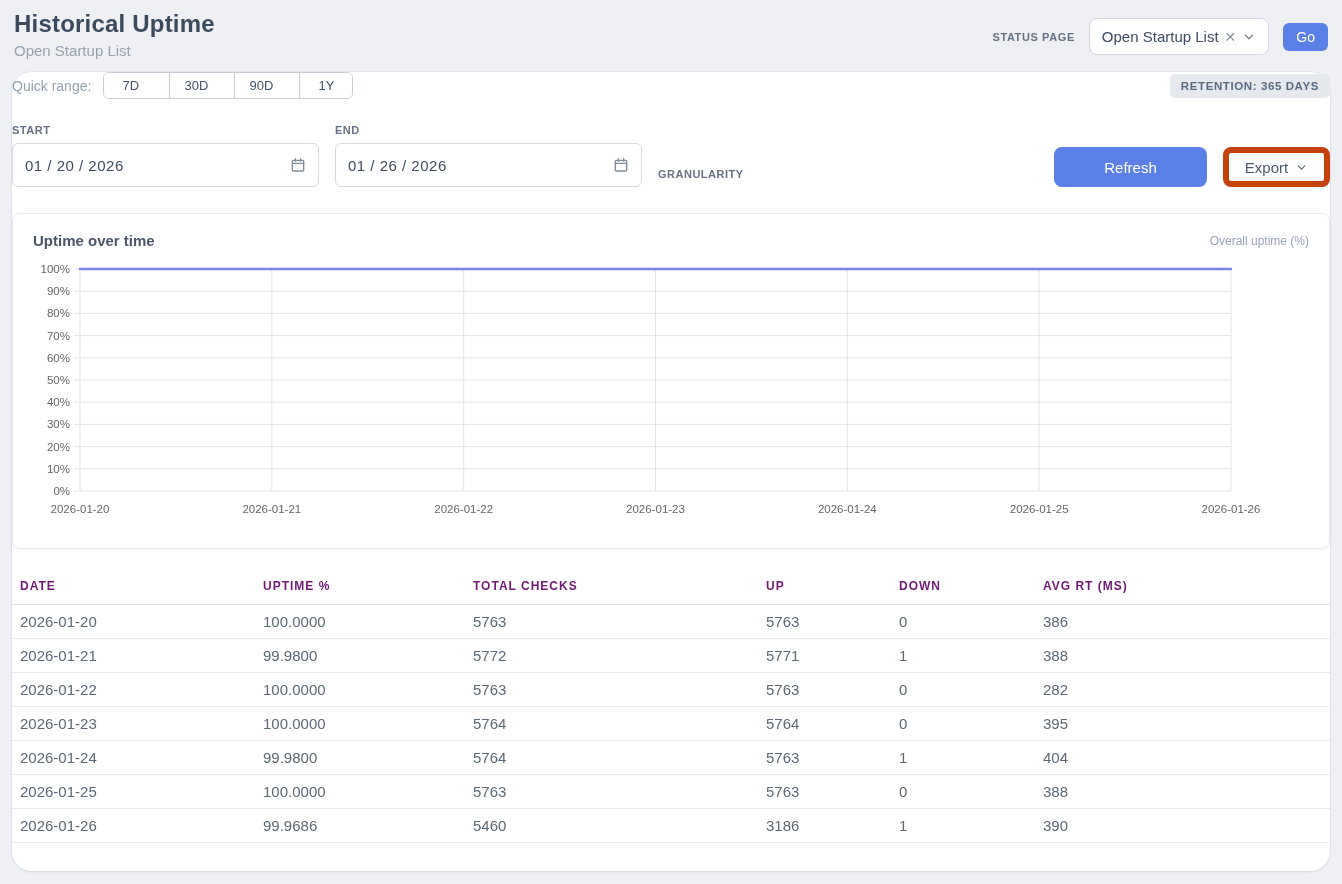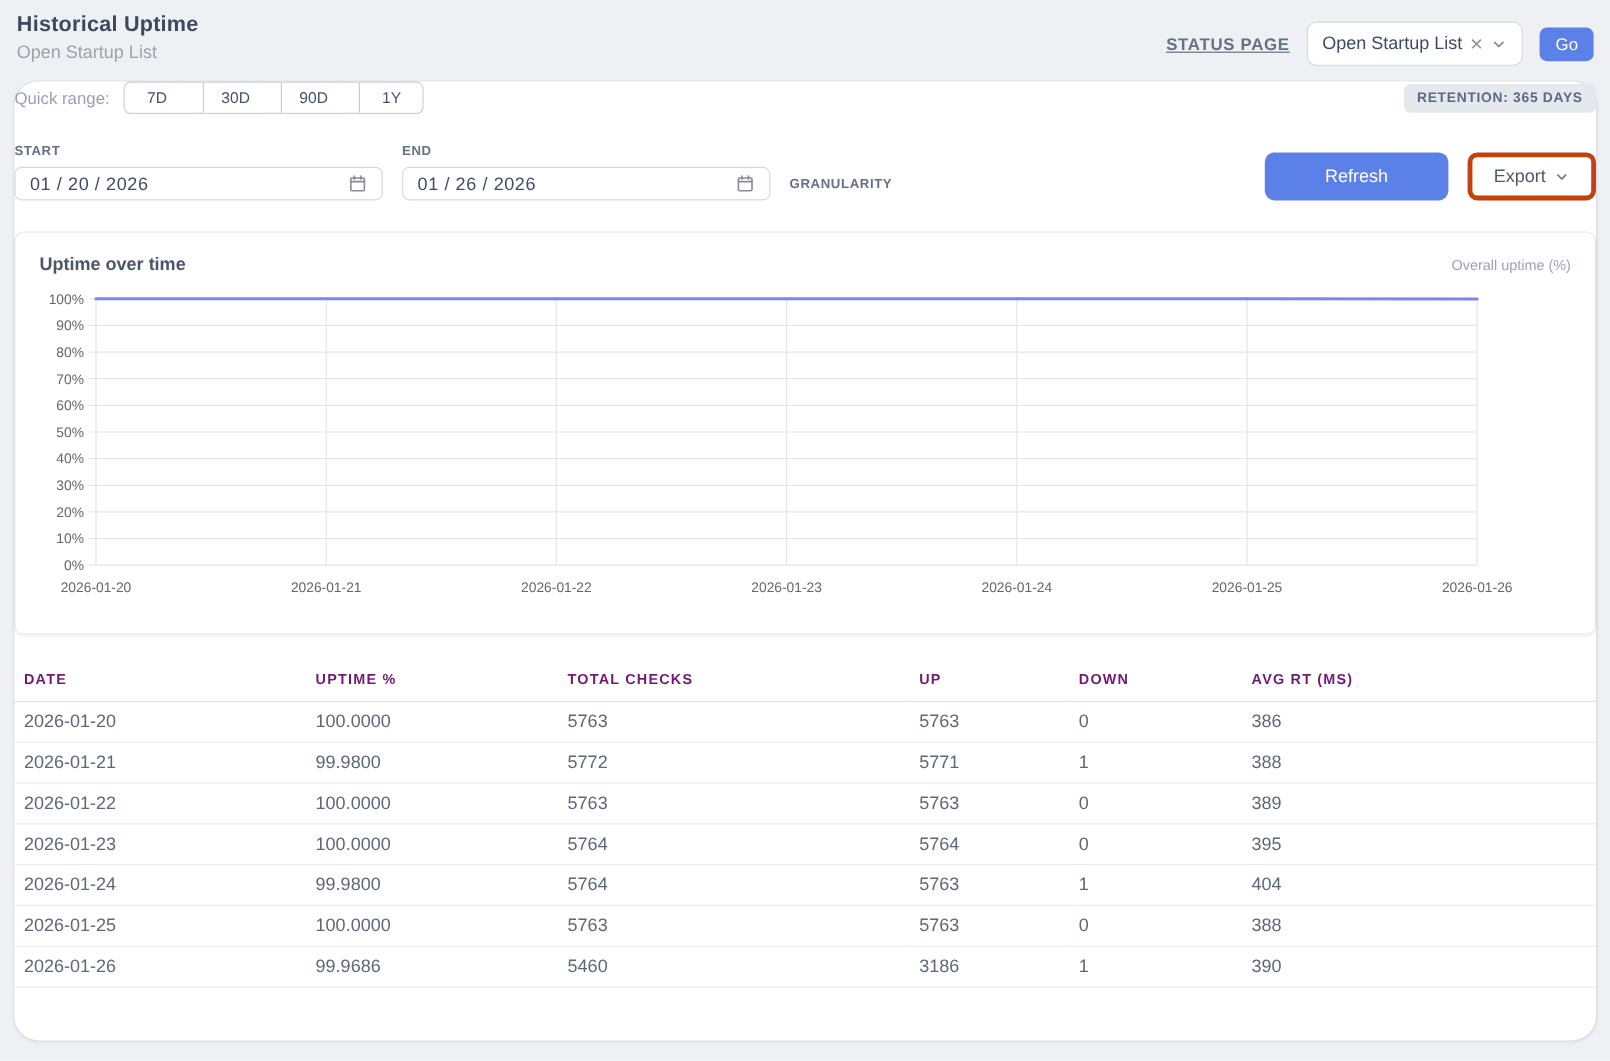--- a/index.html
+++ b/index.html
@@ -8,26 +8,26 @@
     background: #eef0f3;
     font-family: "Liberation Sans", "DejaVu Sans", sans-serif;
     color: #3c4a5e;
     overflow: hidden;
   }
   
   .page-header {
     display: flex; justify-content: space-between; align-items: flex-start;
     padding: 10px 14px 0 14px;
   }
-  .page-title { font-size: 18px; font-weight: 700; color: #3c4a5e; letter-spacing: 0.2px; }
+  .page-title { font-size: 24px; font-weight: 700; color: #3c4a5e; letter-spacing: 0.2px; }
   .page-subtitle { font-size: 15px; color: #9aa3ad; margin-top: 4px; }
   .header-right { display: flex; align-items: center; gap: 14px; margin-top: 8px; }
   .status-page-label {
-    font-size: 14px; font-weight: 700; letter-spacing: 0.6px;
-    color: #667183; text-transform: uppercase; text-decoration: underline;
+    font-size: 11px; font-weight: 700; letter-spacing: 0.6px;
+    color: #667183; text-transform: uppercase;
   }
   .status-select {
     display: flex; align-items: center; gap: 6px;
     background: #fff; border: 1px solid #d5dae1; border-radius: 8px;
     height: 37px; padding: 0 12px; min-width: 162px; cursor: pointer;
   }
   .status-select .value { font-size: 15px; color: #3e4c61; }
   .clear-x { color: #8a94a3; font-size: 14px; line-height: 1; }
   .go-button {
     background: #5b81e8; color: #fff; border: none; border-radius: 6px;
@@ -59,32 +59,32 @@
   
   .row-filters { display: flex; align-items: flex-end; gap: 16px; margin-top: 25px; }
   .field { display: flex; flex-direction: column; width: 307px; }
   .field.grow { flex: 1; }
   .field-label {
     font-size: 11px; font-weight: 700; letter-spacing: 0.5px;
     color: #667183; margin-bottom: 7px; text-transform: uppercase;
   }
   .input-box {
     display: flex; align-items: center; justify-content: space-between;
-    height: 28px; border: 1px solid #d5dae1; border-radius: 6px;
+    height: 44px; border: 1px solid #d5dae1; border-radius: 6px;
     padding: 0 12px; background: #fff; cursor: text;
   }
   .input-box .value { font-size: 15px; color: #3e4c61; letter-spacing: 0.5px; }
   .select-box { cursor: pointer; }
   .refresh-button {
     background: #5b81e8; color: #fff; border: none; border-radius: 8px;
     width: 153px; height: 40px; font-size: 15px; cursor: pointer;
     font-family: inherit;
   }
   .export-button {
-    background: #fff; color: #4d5a6b; border: 4px solid #c2410c; border-radius: 8px;
+    background: #fff; color: #4d5a6b; border: 6px solid #c2410c; border-radius: 8px;
     width: 107px; height: 40px; font-size: 15px; cursor: pointer;
     display: flex; align-items: center; justify-content: center; gap: 7px;
     font-family: inherit;
   }
   
   .chart-card {
     border: 1px solid #e7eaee; border-radius: 8px;
     box-shadow: 0 1px 2px rgba(30,40,60,0.05);
     margin-top: 26px; padding: 18px 20px 14px 20px; height: 336px;
   }
@@ -272,21 +272,21 @@
           <td>5771</td>
           <td>1</td>
           <td>388</td>
         </tr>
         <tr>
           <td>2026-01-22</td>
           <td>100.0000</td>
           <td>5763</td>
           <td>5763</td>
           <td>0</td>
-          <td>389</td>
+          <td>282</td>
         </tr>
         <tr>
           <td>2026-01-23</td>
           <td>100.0000</td>
           <td>5764</td>
           <td>5764</td>
           <td>0</td>
           <td>395</td>
         </tr>
         <tr>

